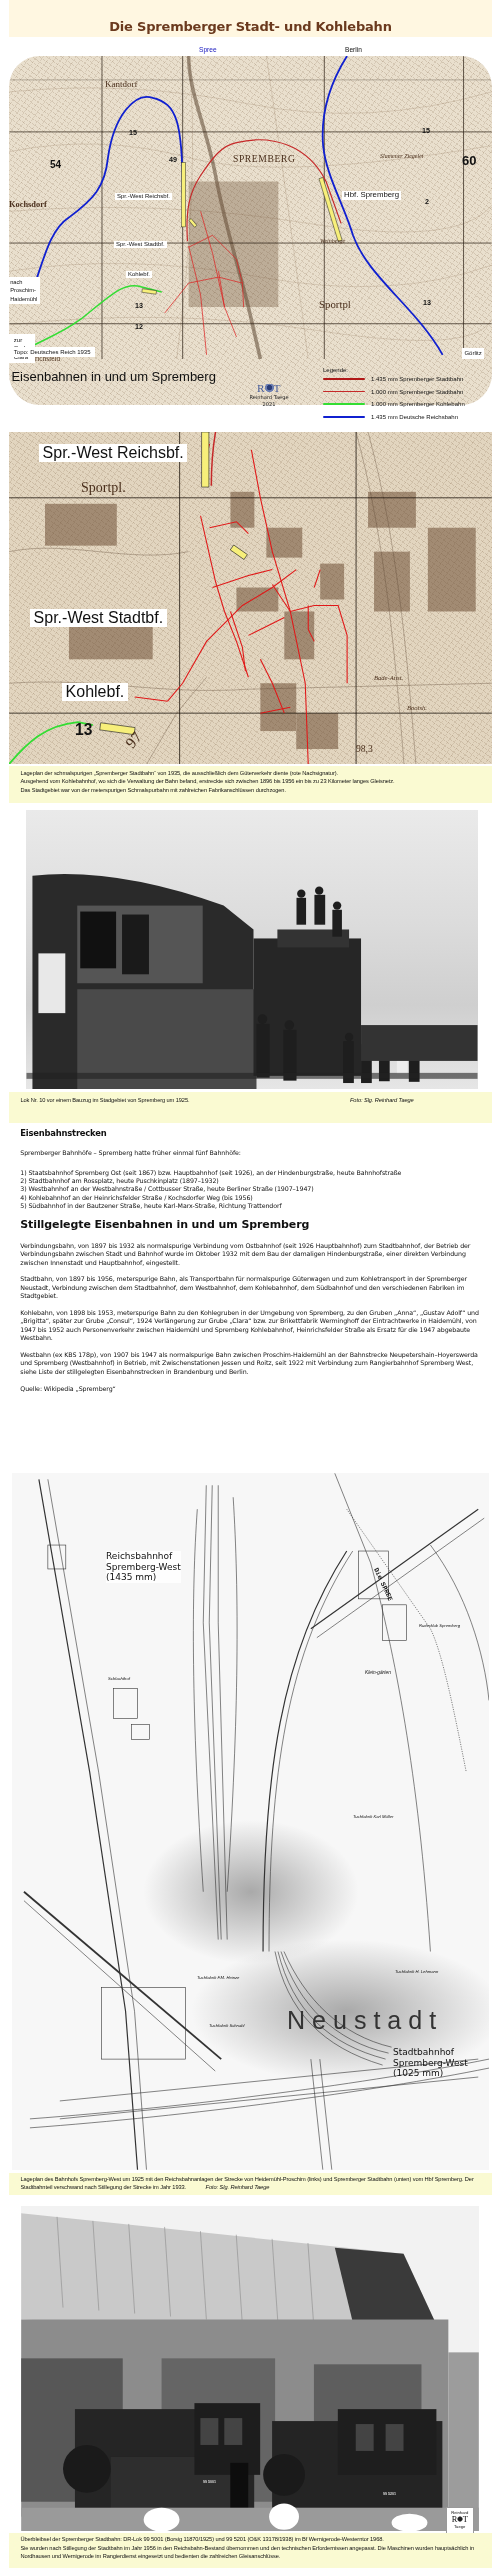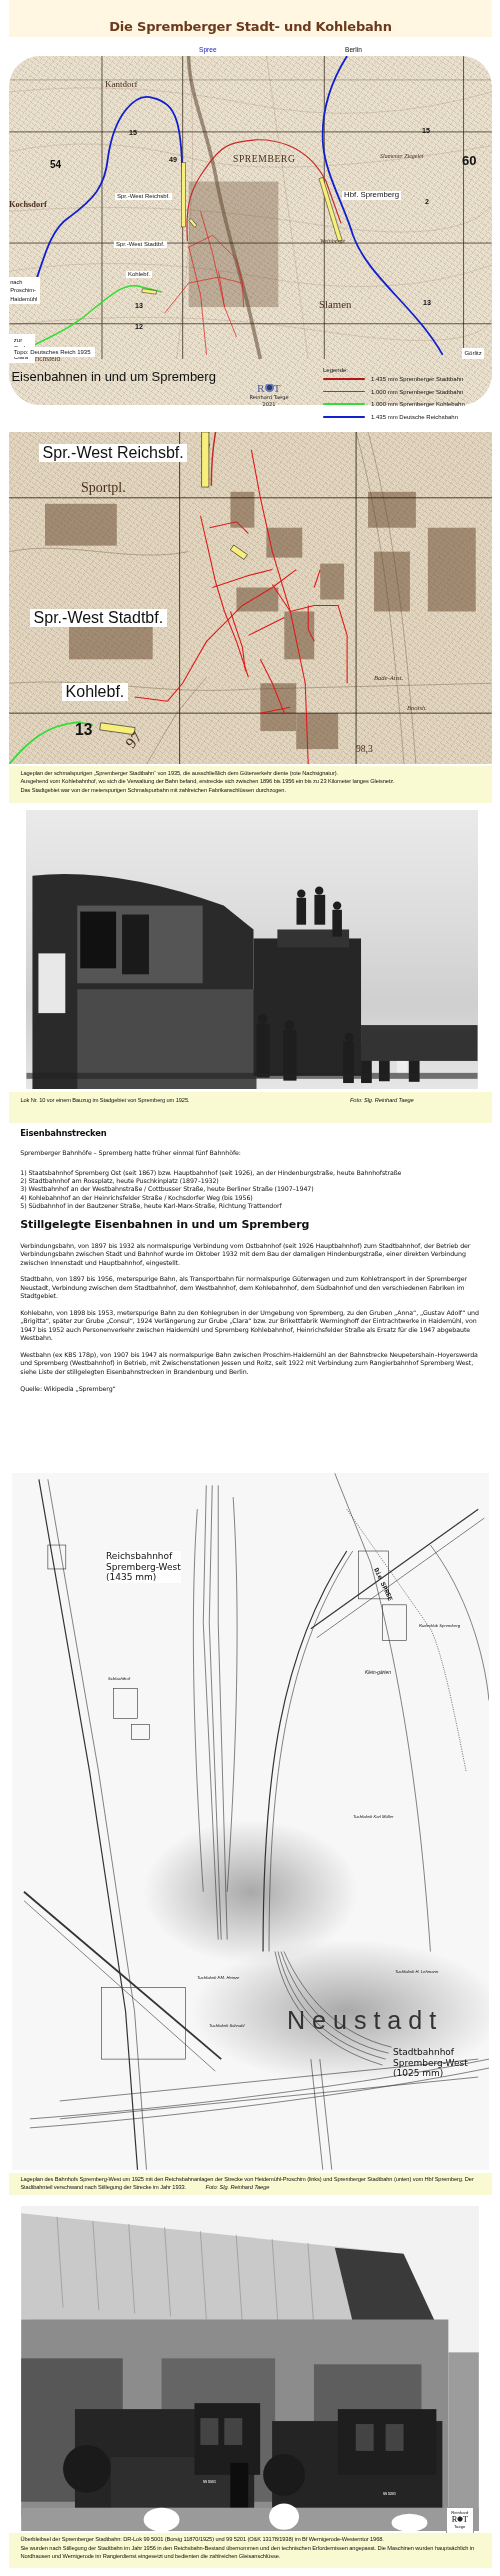--- a/index.html
+++ b/index.html
@@ -105,21 +105,21 @@
 
     <rect x="288" y="178" width="7" height="108" fill="#F7EF7A" stroke="#222" stroke-width="0.8"></rect>
     <rect x="534" y="202" width="7" height="110" fill="#F7EF7A" stroke="#222" stroke-width="0.8" transform="rotate(-17 537 257)"></rect>
     <rect x="305" y="272" width="5" height="15" fill="#F7EF7A" stroke="#222" stroke-width="0.8" transform="rotate(-40 307 280)"></rect>
     <rect x="222" y="391" width="24" height="6" fill="#F7EF7A" stroke="#222" stroke-width="0.8" transform="rotate(8 234 394)"></rect>
   </svg>
 
   <span class="map-text" style="left:96px;top:23px;font-size:9px;">Kantdorf</span>
   <span class="map-text" style="left:224px;top:97px;font-size:9.6px;letter-spacing:0.6px;">SPREMBERG</span>
   <span class="map-text" style="left:0;top:144px;font-size:8.4px;font-weight:bold;">Kochsdorf</span>
-  <span class="map-text" style="left:310px;top:242px;font-size:10.8px;">Slamen</span>
+  <span class="map-text" style="left:310px;top:242px;font-size:10.8px;">Sportpl</span>
   <span class="map-text" style="left:12px;top:299px;font-size:7.2px;">Heinrichsfeld</span>
   <span class="map-text" style="left:311px;top:182px;font-size:6px;font-style:italic;">Weinberge</span>
   <span class="map-text" style="left:371px;top:97px;font-size:6px;font-style:italic;">Slamener Ziegelei</span>
 
   <span class="grid-num" style="left:120px;top:72px;font-size:7.2px;">15</span>
   <span class="grid-num" style="left:413px;top:70px;font-size:7.2px;">15</span>
   <span class="grid-num" style="left:13px;top:103px;font-size:10px;padding-left:28px;">54</span>
   <span class="grid-num" style="left:160px;top:99px;font-size:7.2px;">49</span>
   <span class="grid-num" style="left:453px;top:97px;font-size:13px;">60</span>
   <span class="grid-num" style="left:416px;top:141px;font-size:7.2px;">2</span>

